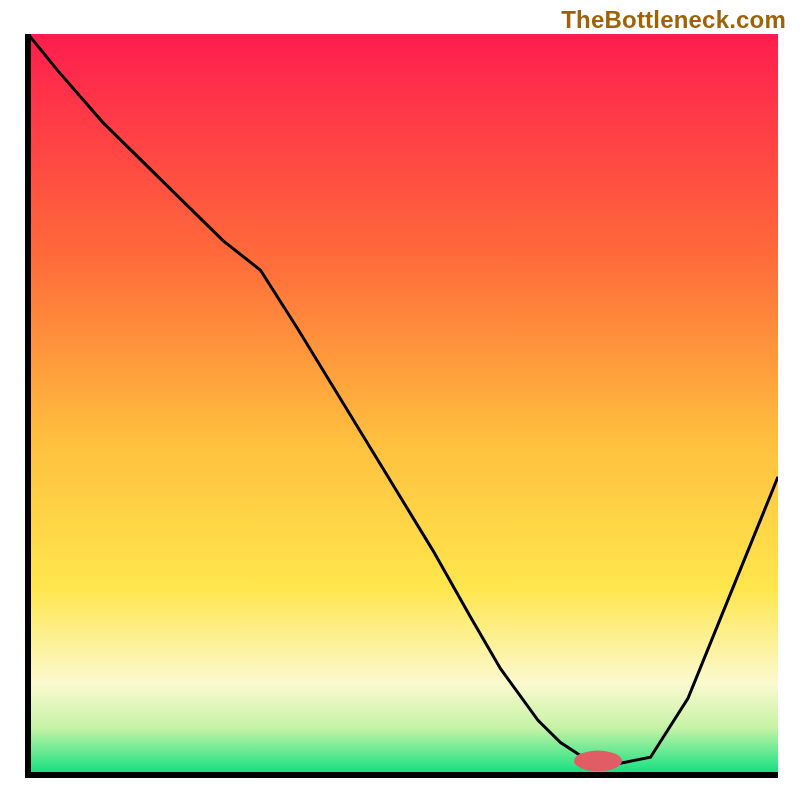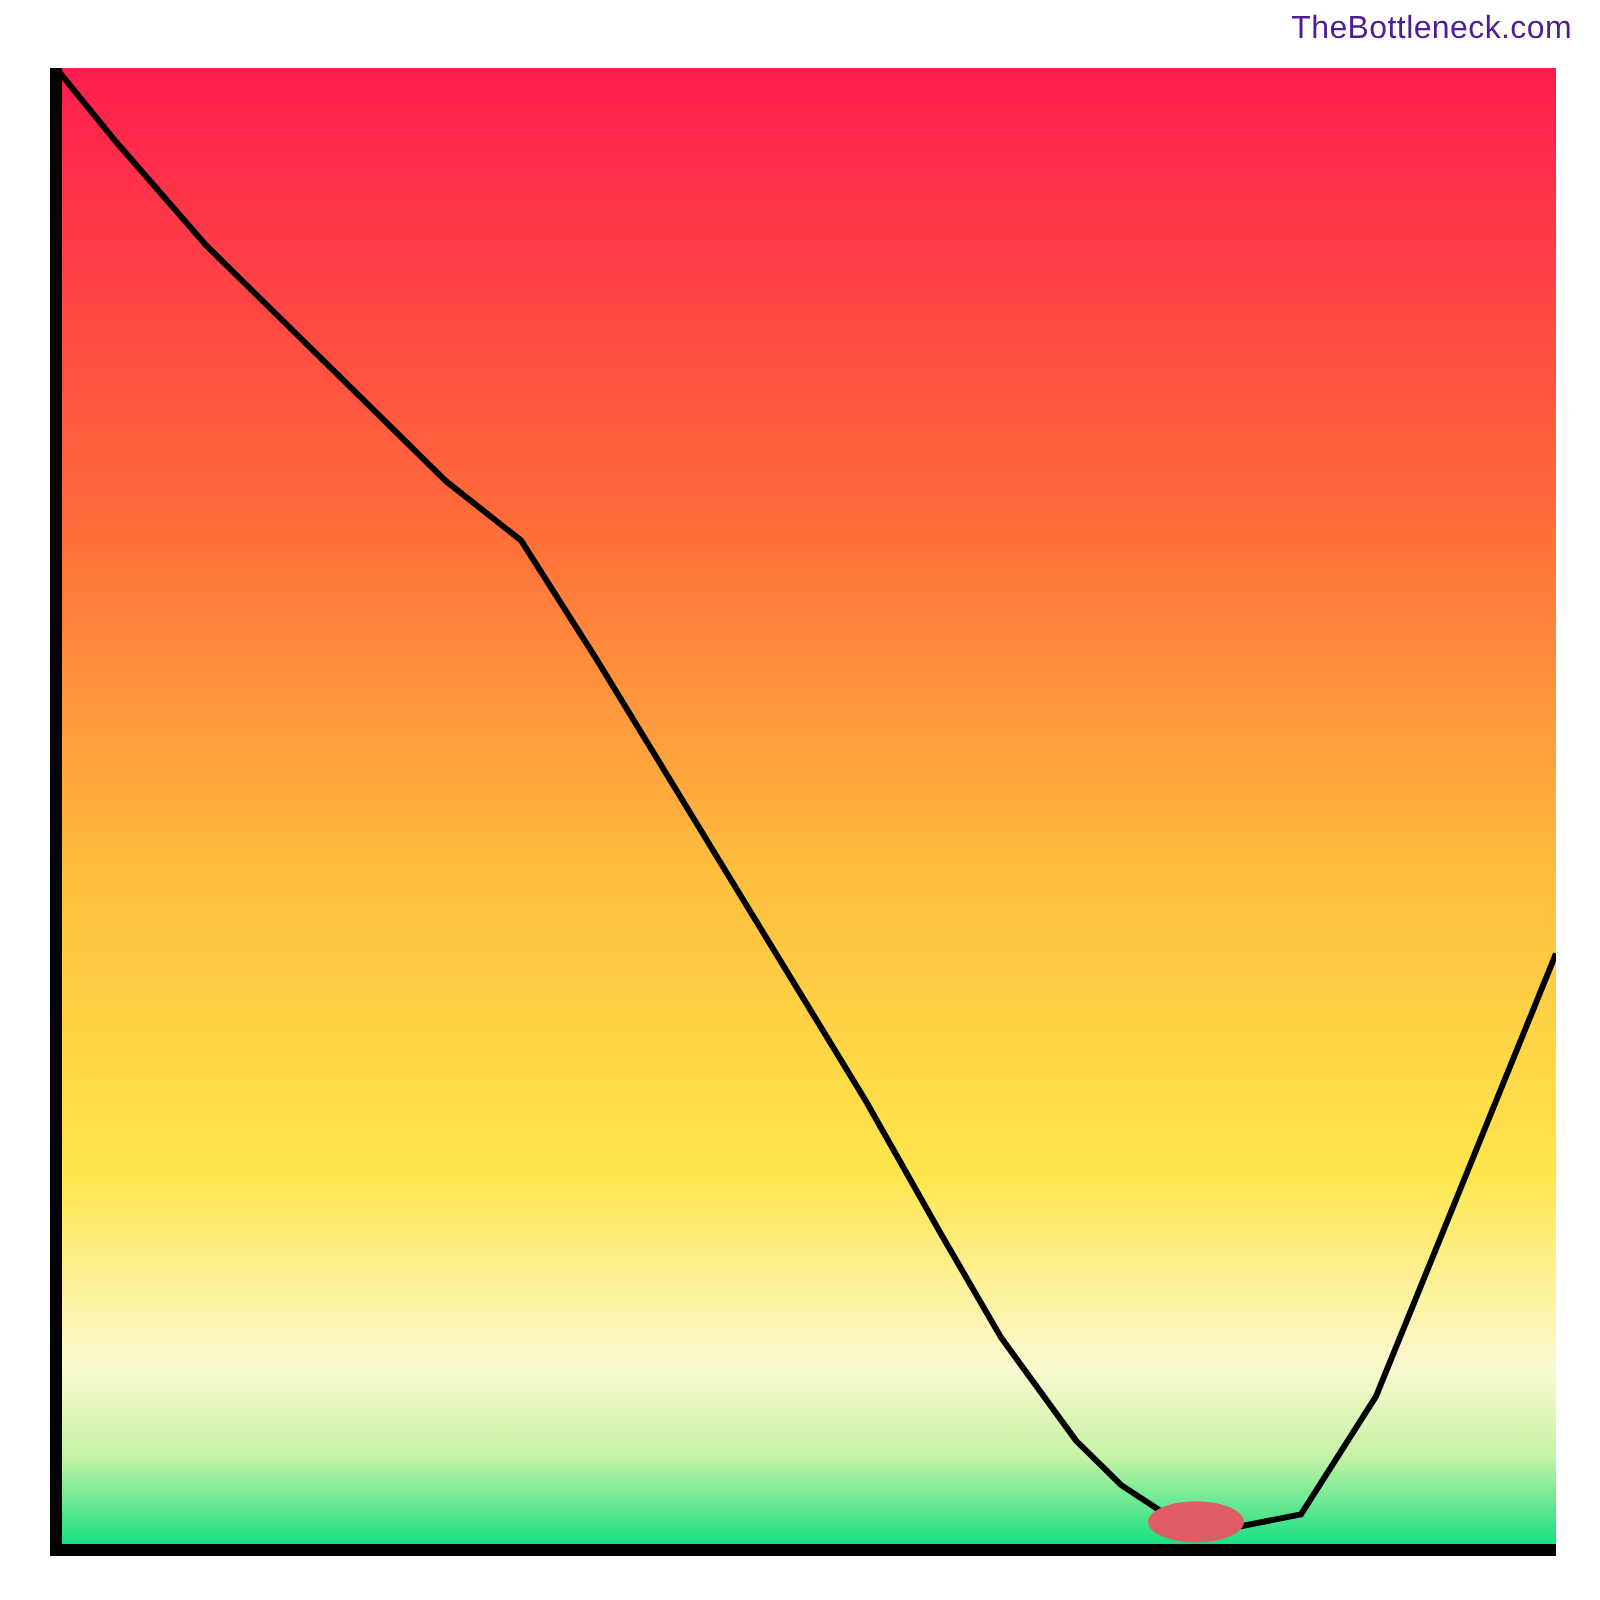--- a/index.html
+++ b/index.html
@@ -8,23 +8,23 @@
     height: 800px;
     background: #ffffff;
     position: relative;
     overflow: hidden;
     font-family: Arial, Helvetica, sans-serif;
   }
   .watermark {
     position: absolute;
     top: 6px;
     right: 14px;
-    color: #4c1d95;
-    font-size: 16px;
-    font-weight: 400;
+    color: #a16207;
+    font-size: 24px;
+    font-weight: 700;
     letter-spacing: 0.2px;
     z-index: 50;
   }
   .plot {
     position: absolute;
     left: 22px;
     top: 34px;
     width: 756px;
     height: 744px;
   }

